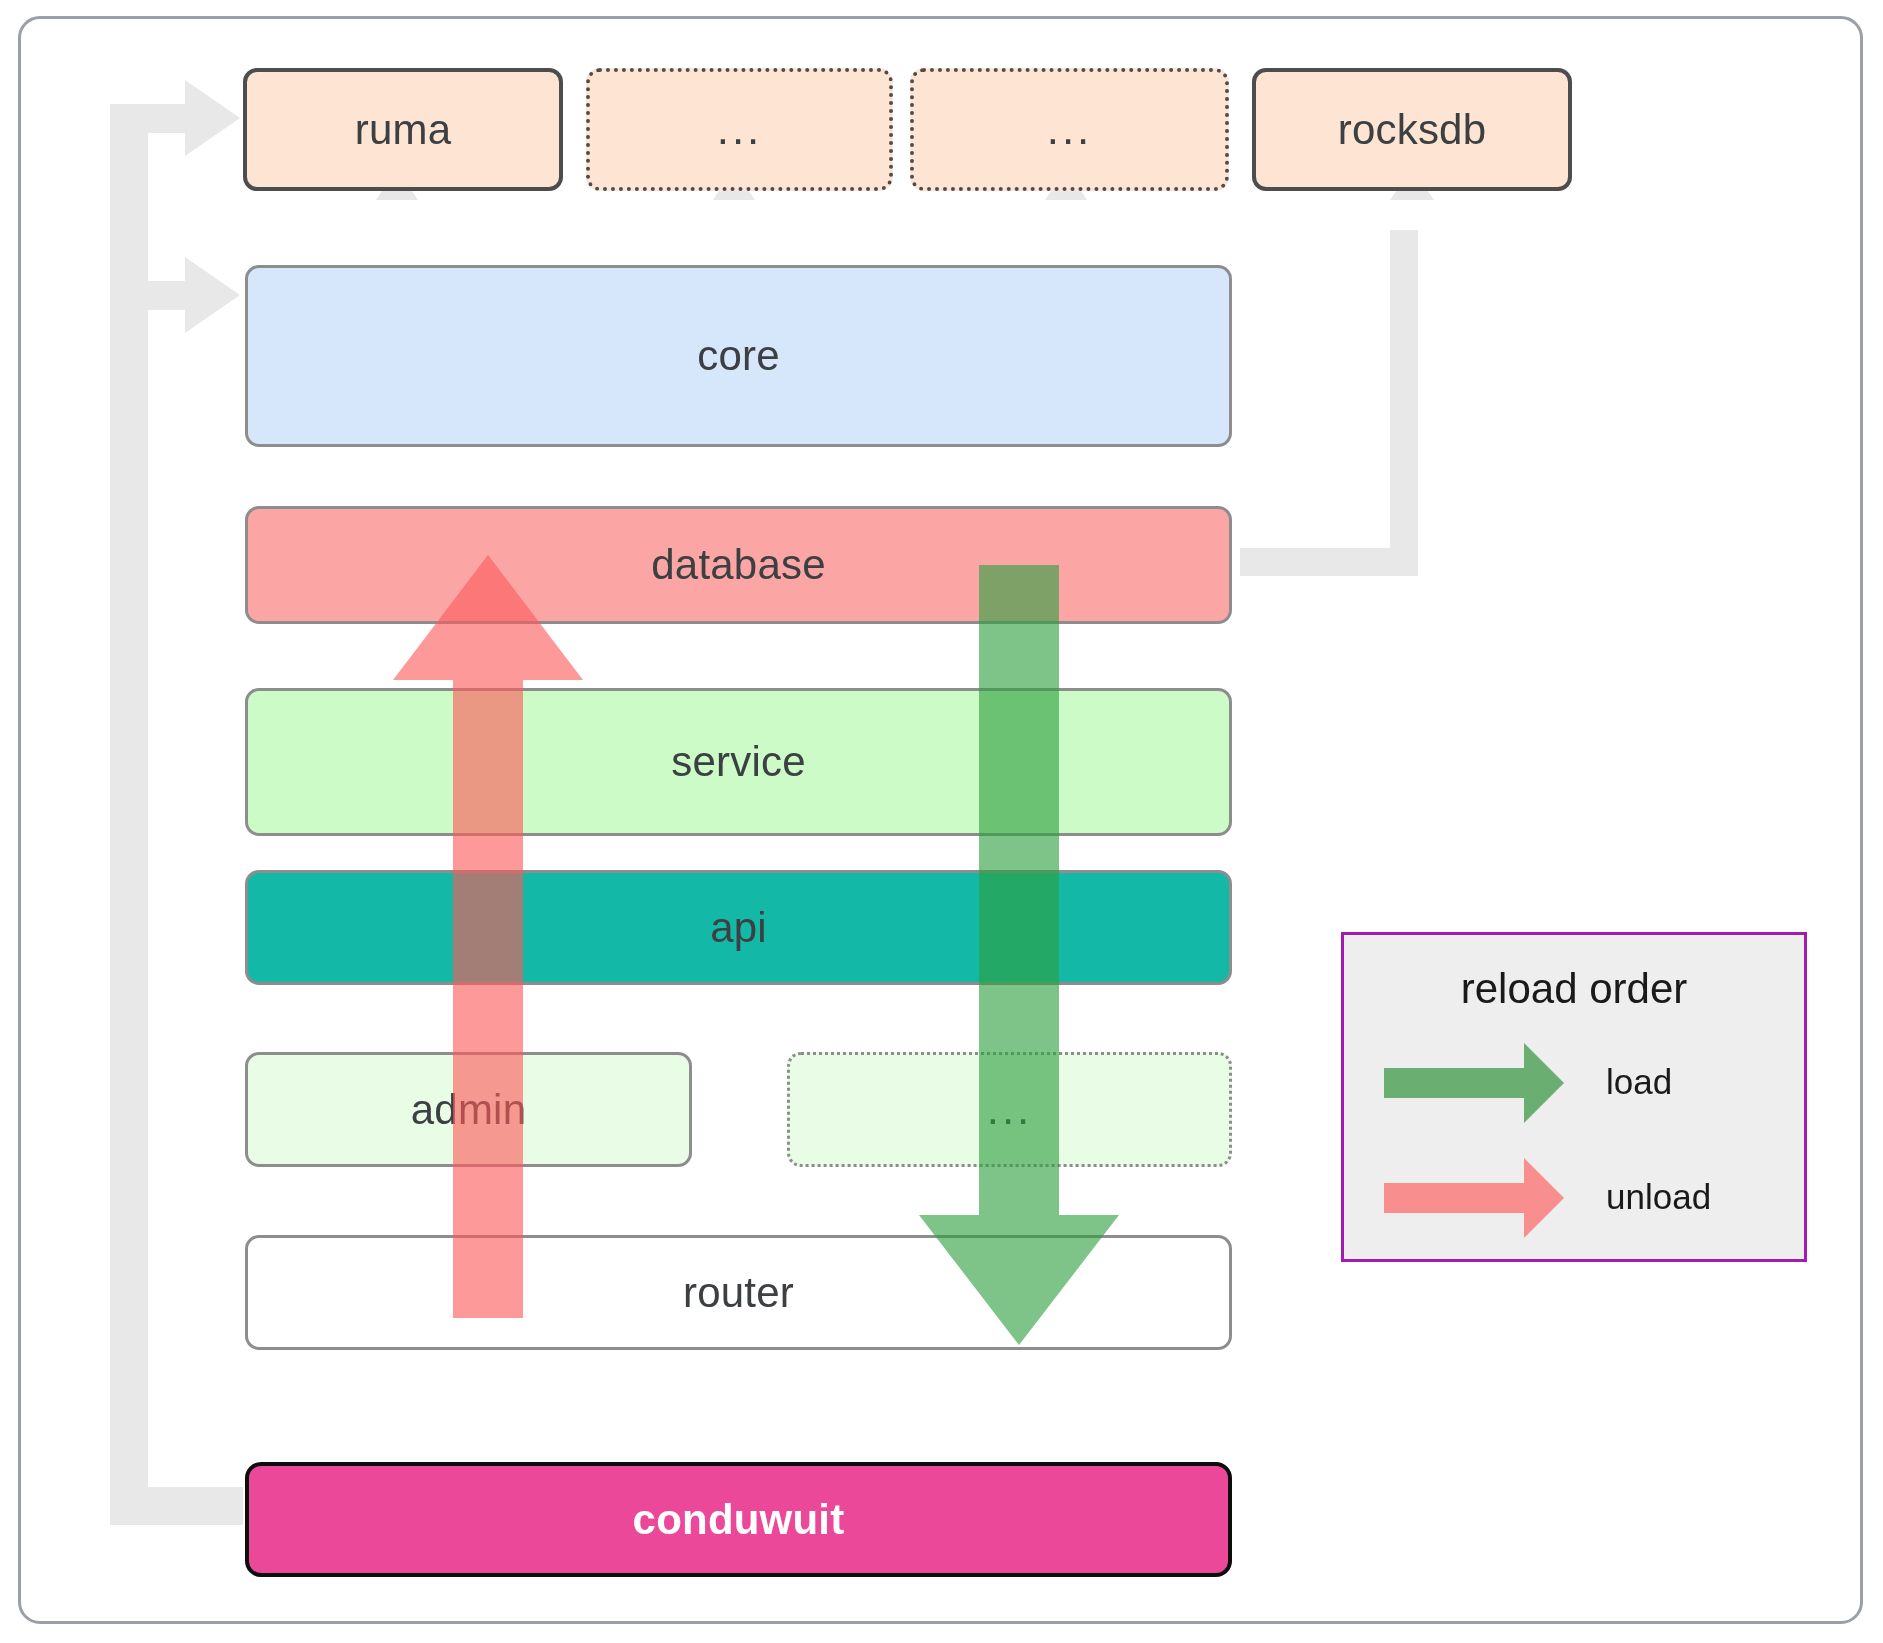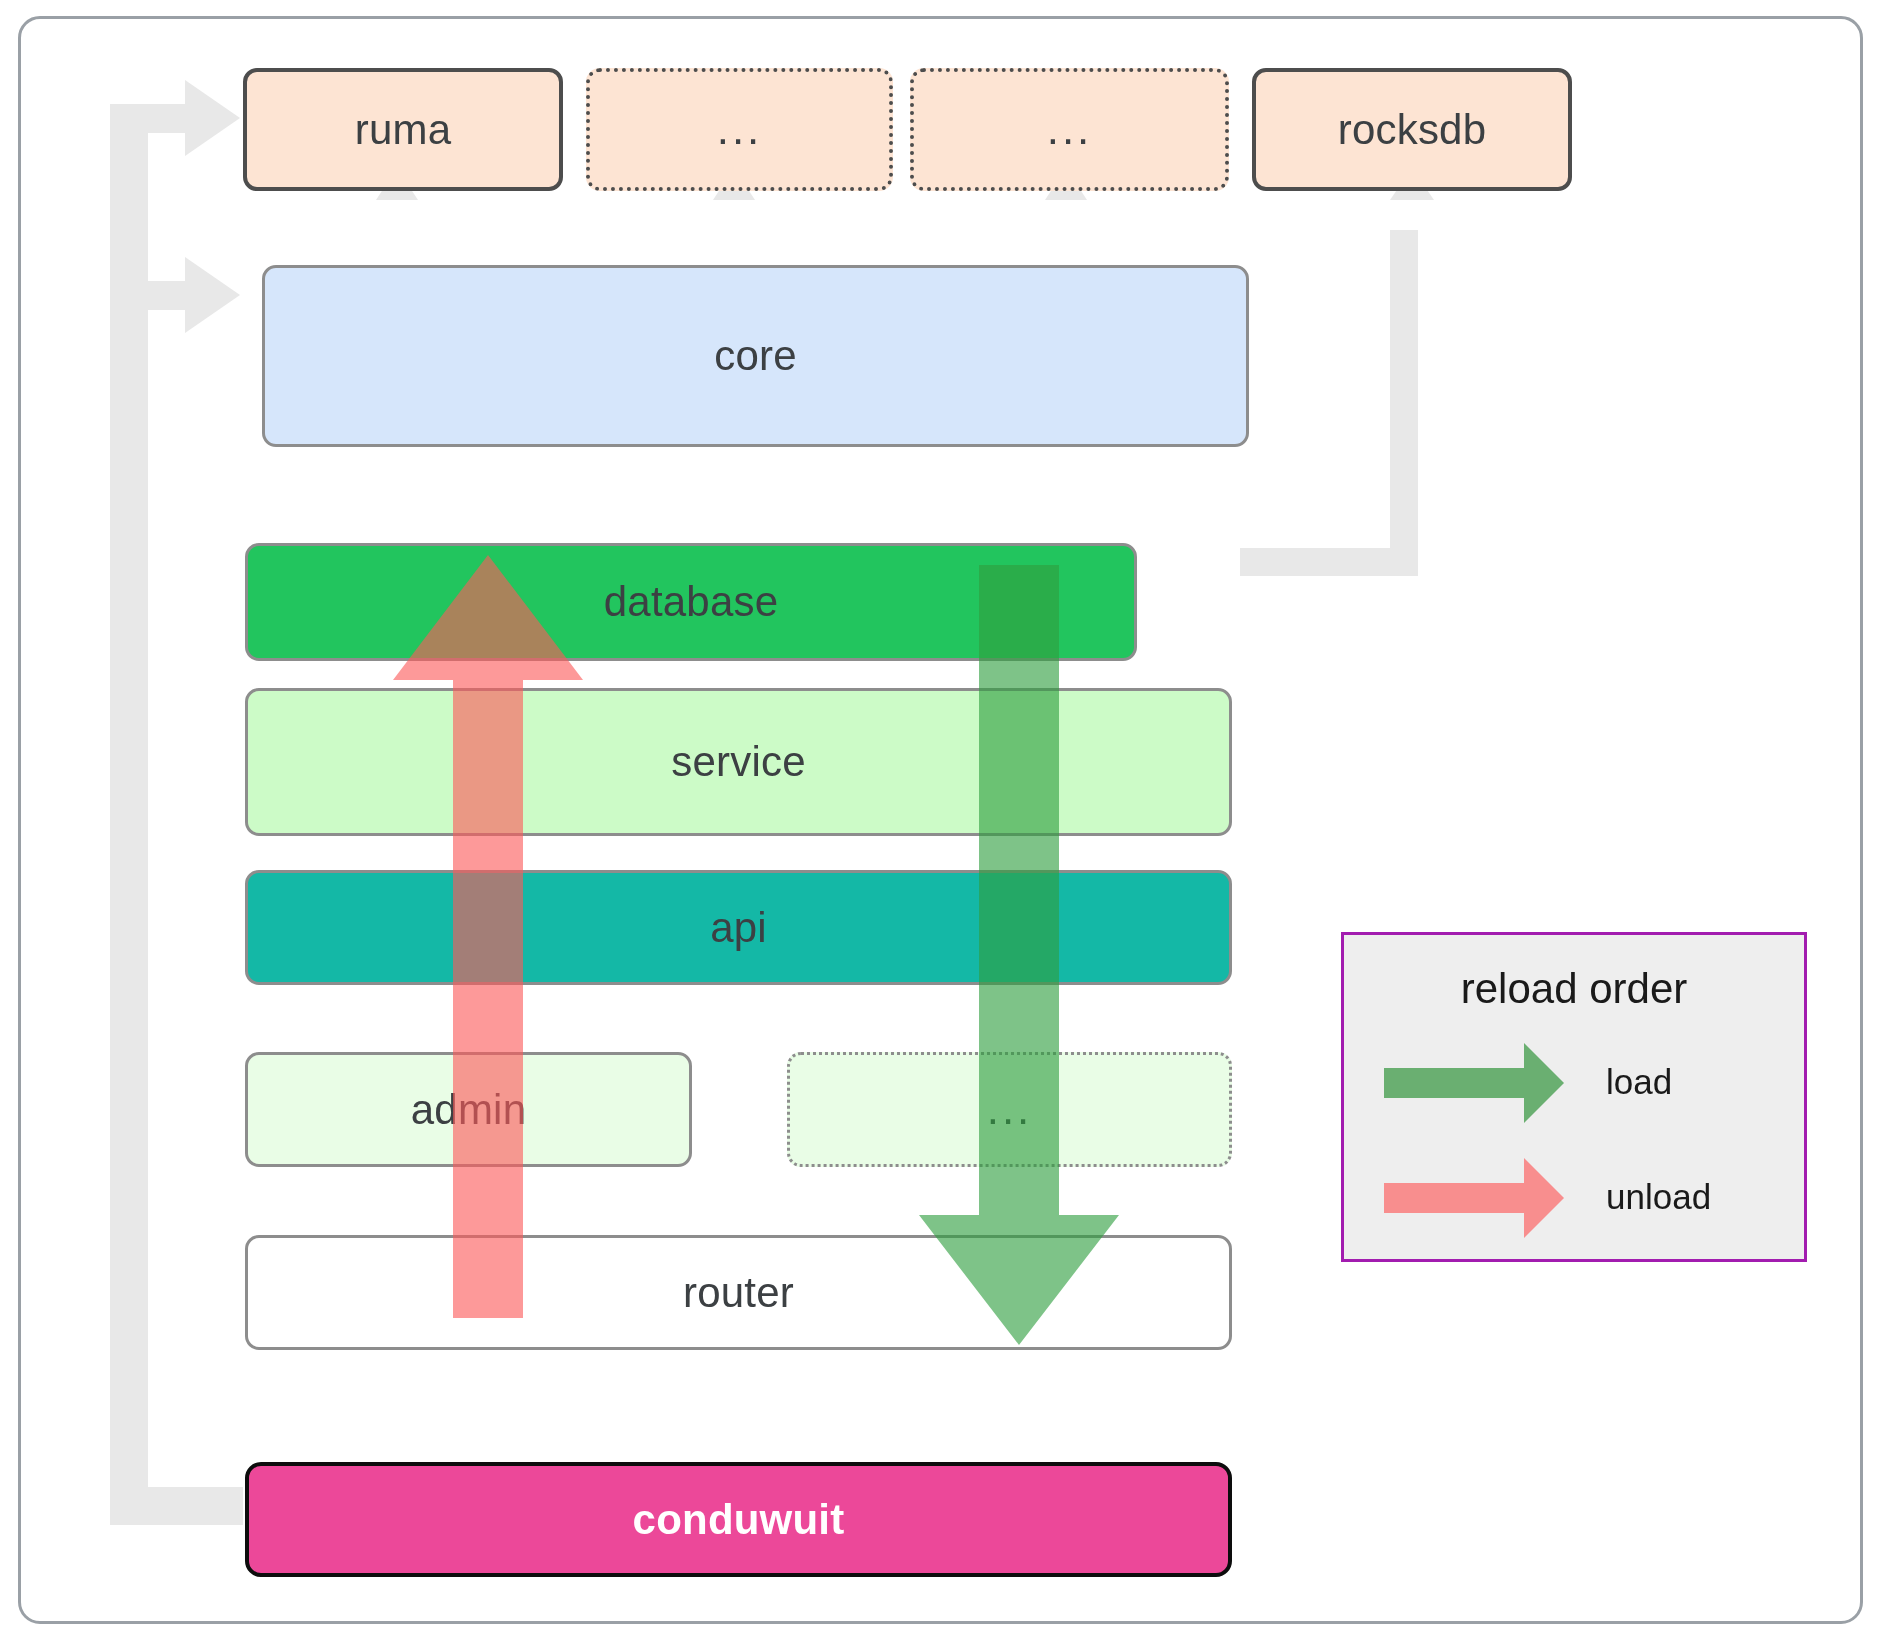--- a/index.html
+++ b/index.html
@@ -84,25 +84,25 @@
   </div>
 
   <div class="node dotted" style="left:910px;top:68px;width:319px;height:123px;background:#fde4d3;">
     <span class="ellipsis">...</span>
   </div>
 
   <div class="node solid-dark" style="left:1252px;top:68px;width:320px;height:123px;background:#fde4d3;">
     <span>rocksdb</span>
   </div>
 
-  <div class="node solid-gray" style="left:262px;top:265px;width:987px;height:182px;background:#d6e6fb;">
+  <div class="node solid-gray" style="left:245px;top:265px;width:987px;height:182px;background:#d6e6fb;">
     <span>core</span>
   </div>
 
-  <div class="node solid-gray" style="left:245px;top:506px;width:892px;height:118px;background:#22c55e;margin-top:37px;">
+  <div class="node solid-gray" style="left:245px;top:506px;width:987px;height:118px;background:#fca5a5;">
     <span>database</span>
   </div>
 
   <div class="node solid-gray" style="left:245px;top:688px;width:987px;height:148px;background:#ccfbc7;">
     <span>service</span>
   </div>
 
   <div class="node solid-gray" style="left:245px;top:870px;width:987px;height:115px;background:#14b8a6;">
     <span>api</span>
   </div>

